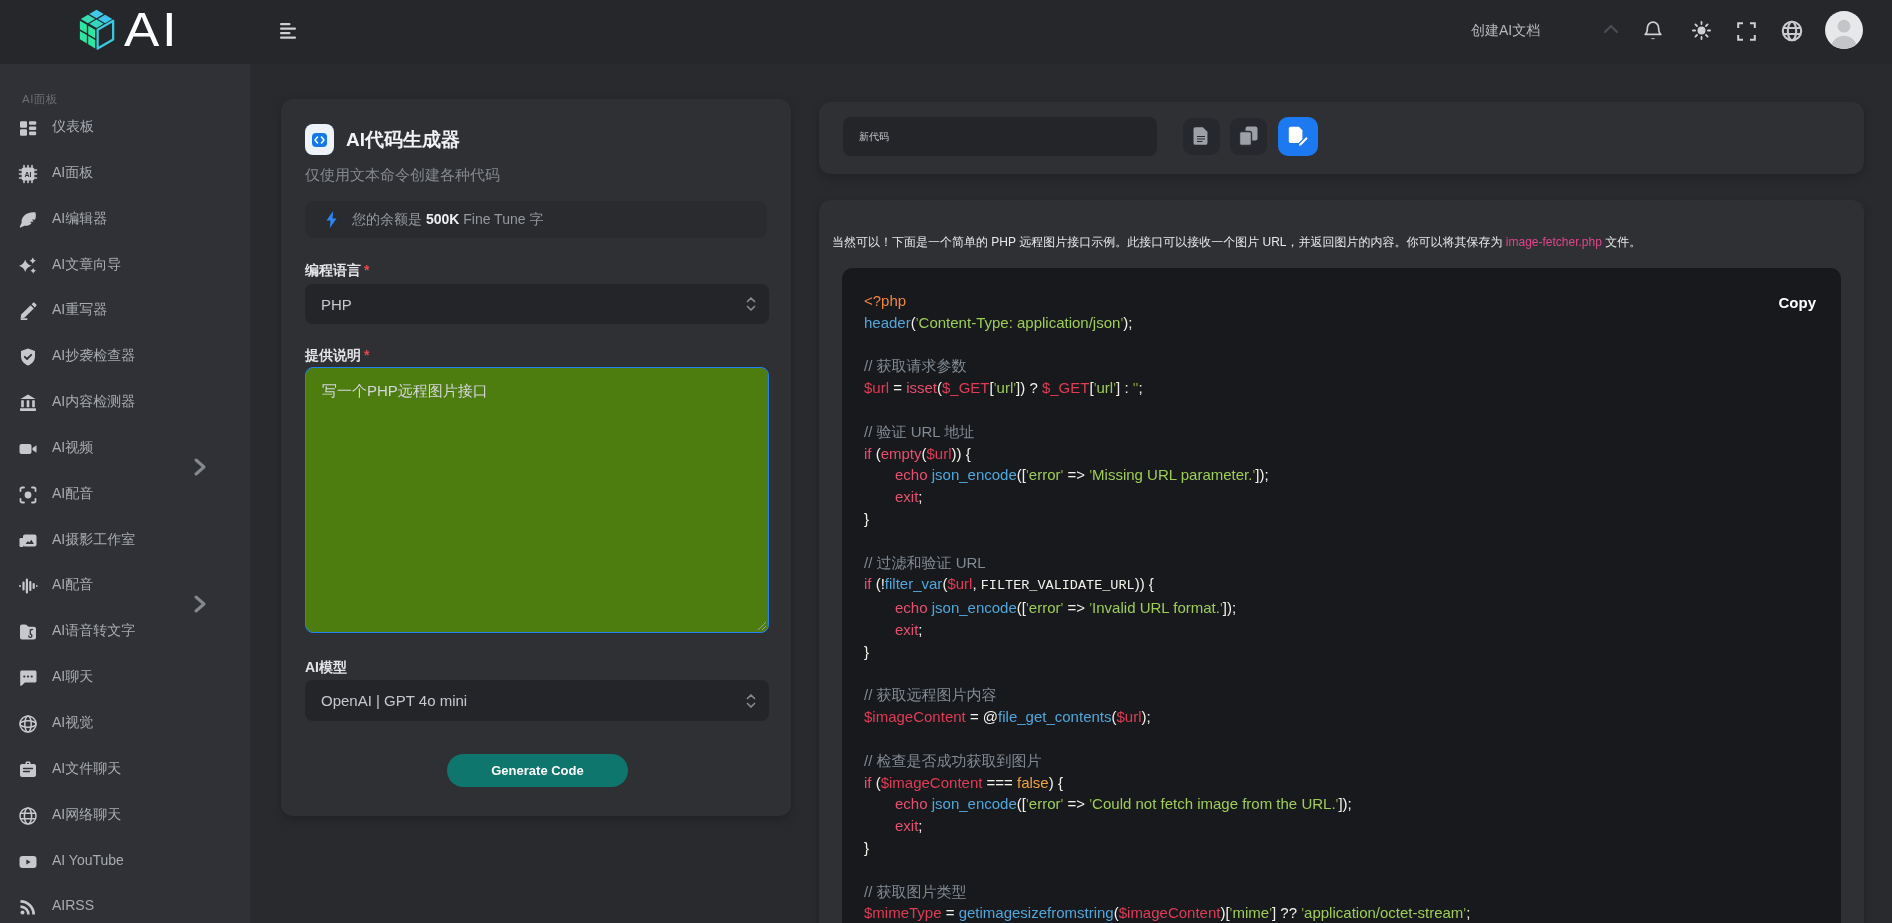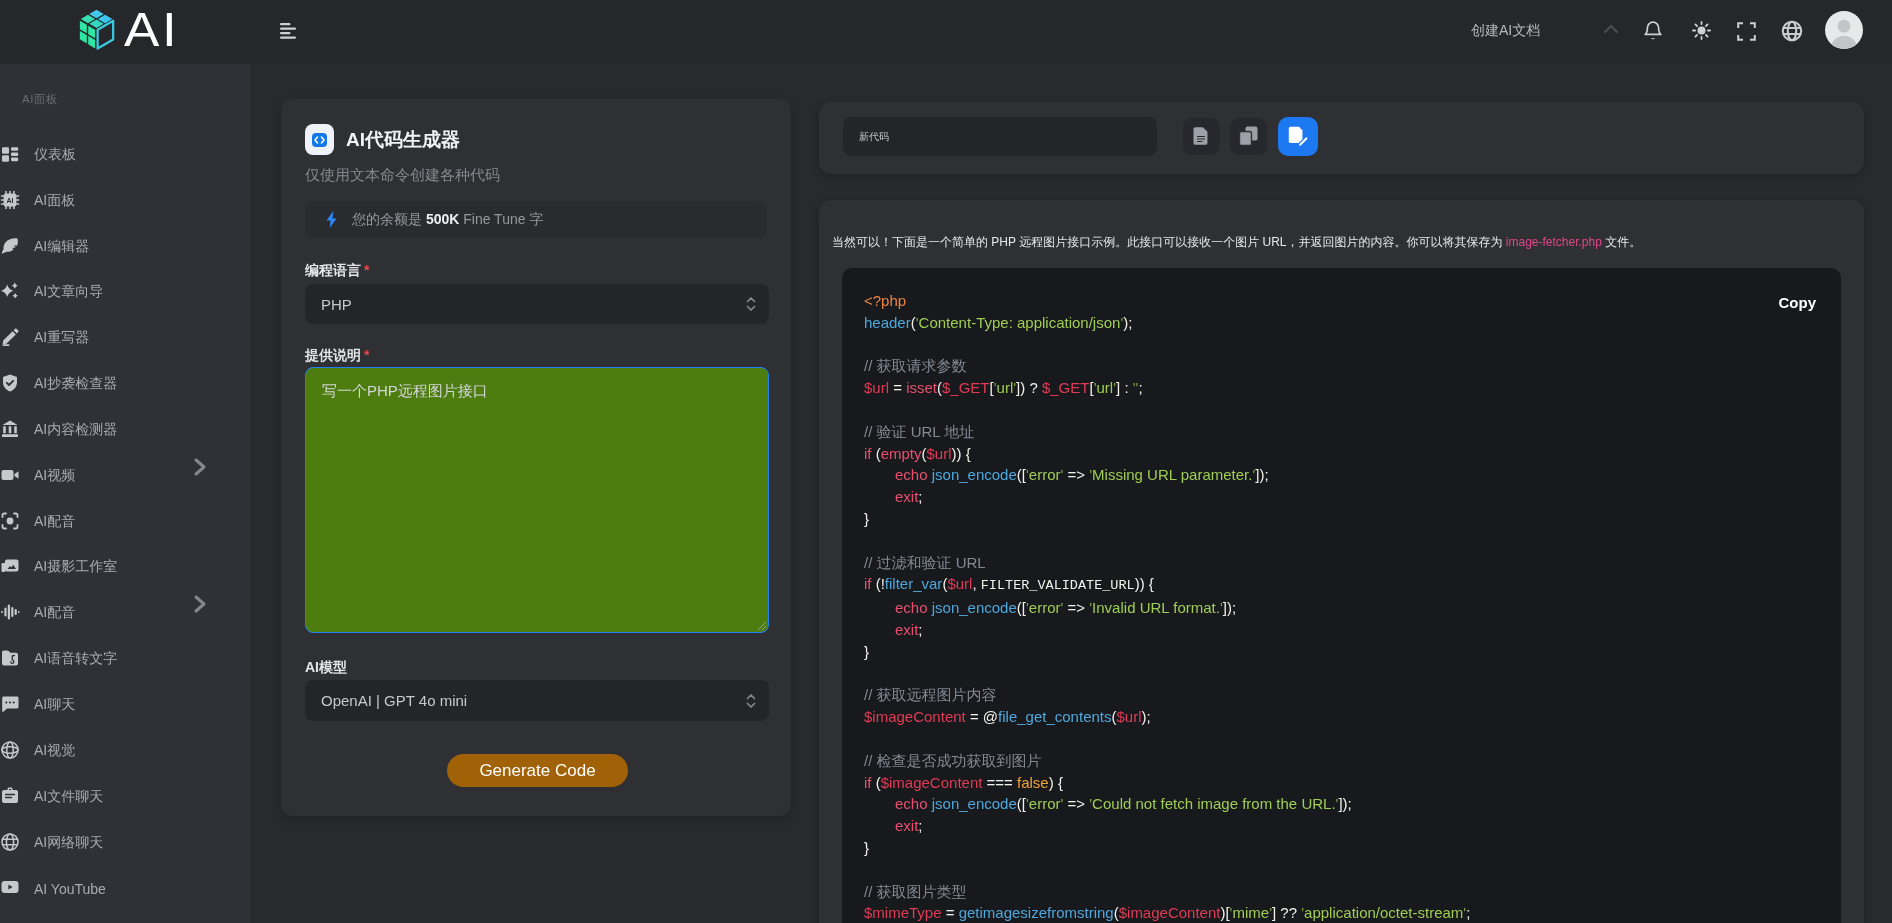--- a/index.html
+++ b/index.html
@@ -4,21 +4,21 @@
 <style>
 *{margin:0;padding:0;box-sizing:border-box}
 html,body{width:1892px;height:923px;overflow:hidden;background:#282a2d;font-family:"Liberation Sans",sans-serif;position:relative}
 
 #topbar{position:absolute;left:0;top:0;width:1892px;height:64px;background:#25272b;z-index:5}
 #logoTxt{position:absolute;left:124px;top:1px;color:#fff;font-size:49px;font-weight:500;letter-spacing:2.5px;transform:scaleX(1.08);transform-origin:0 50%}
 .hicon{position:absolute;top:0;color:#ced0d4}
 
 #sidebar{position:absolute;left:0;top:64px;width:250px;height:859px;background:#2f3136;z-index:4}
 #sblabel{position:absolute;left:22px;top:28px;font-size:11.5px;color:#696c71;letter-spacing:.5px}
-.mi{height:45.85px;display:flex;align-items:flex-end;color:#a8abb0;font-size:14px;position:relative}
+.mi{height:45.85px;display:flex;align-items:flex-start;padding-left:18px;color:#a8abb0;font-size:14px;position:relative}
 .mi svg{width:20px;height:20px;margin-right:14px;flex:none}
 .chev{position:absolute;right:26px;top:50%;margin-top:-5px}
 
 .card{position:absolute;background:#2e3034;border-radius:12px;box-shadow:0 3px 10px rgba(0,0,0,.22)}
 .lbl{position:absolute;font-size:14px;font-weight:700;color:#e3e5e8}
 .lbl .req{color:#e5484d;margin-left:3px}
 .inp{position:absolute;background:#232529;border-radius:8px;color:#c6c8cd;font-size:15px;display:flex;align-items:center;padding:0 16px}
 .updn{position:absolute;right:14px;top:50%;margin-top:-8px;width:10px;height:16px}
 
 #codeblock{position:absolute;left:842px;top:268px;width:999px;height:700px;background:#17191d;border-radius:10px 10px 0 0}
@@ -295,21 +295,21 @@
    <div style="position:absolute;left:16px;top:14px;font-size:15px;color:#d5d7db">写一个PHP远程图片接口</div>
    <svg style="position:absolute;right:1px;bottom:1px" width="10" height="10" viewBox="0 0 10 10">
         <path d="M9 1 1 9M9 5 5 9" stroke="#9a9da2" stroke-width="1"></path>
       </svg>
  </div>
  <div class="lbl" style="left:24px;top:560px">AI模型</div>
  <div class="inp" style="left:24px;top:581px;width:464px;height:41px">OpenAI | GPT 4o mini</div>
  <svg class="updn" style="left:465px;top:594px;margin-top:0" width="9" height="14" viewBox="0 0 10 16">
       <path d="M1.5 5.5 5 2l3.5 3.5M1.5 10.5 5 14l3.5-3.5" stroke="#85888e" stroke-width="1.7" fill="none" stroke-linecap="round" stroke-linejoin="round"></path>
     </svg>
- <div style="position:absolute;left:166px;top:655px;width:181px;height:33px;background:#a16207;border-radius:17px;color:#fff;font-size:17px;font-weight:400;display:flex;align-items:center;justify-content:center">Generate Code</div>
+ <div style="position:absolute;left:166px;top:655px;width:181px;height:33px;background:#0f766e;border-radius:17px;color:#fff;font-size:13px;font-weight:700;display:flex;align-items:center;justify-content:center">Generate Code</div>
 </div>
 
 <div class="card" style="left:819px;top:102px;width:1045px;height:72px">
   <div class="inp" style="left:24px;top:15px;width:314px;height:39px;font-size:10px;border-radius:8px">新代码</div>
   <div style="position:absolute;left:364px;top:16px;width:37px;height:37px;background:#26282d;border-radius:9px">
     <svg style="position:absolute;left:10px;top:9px" width="16" height="19" viewBox="0 0 16 19">
         <path d="M2 0h8l5 5v12a2 2 0 0 1-2 2H2a2 2 0 0 1-2-2V2a2 2 0 0 1 2-2z" transform="translate(.5,.2) scale(.93)" fill="#9da0a7"></path>
         <g stroke="#26282d" stroke-width="1.2">
           <path d="M4 9.5h8M4 12h8M4 14.5h5.5"></path>
         </g>

